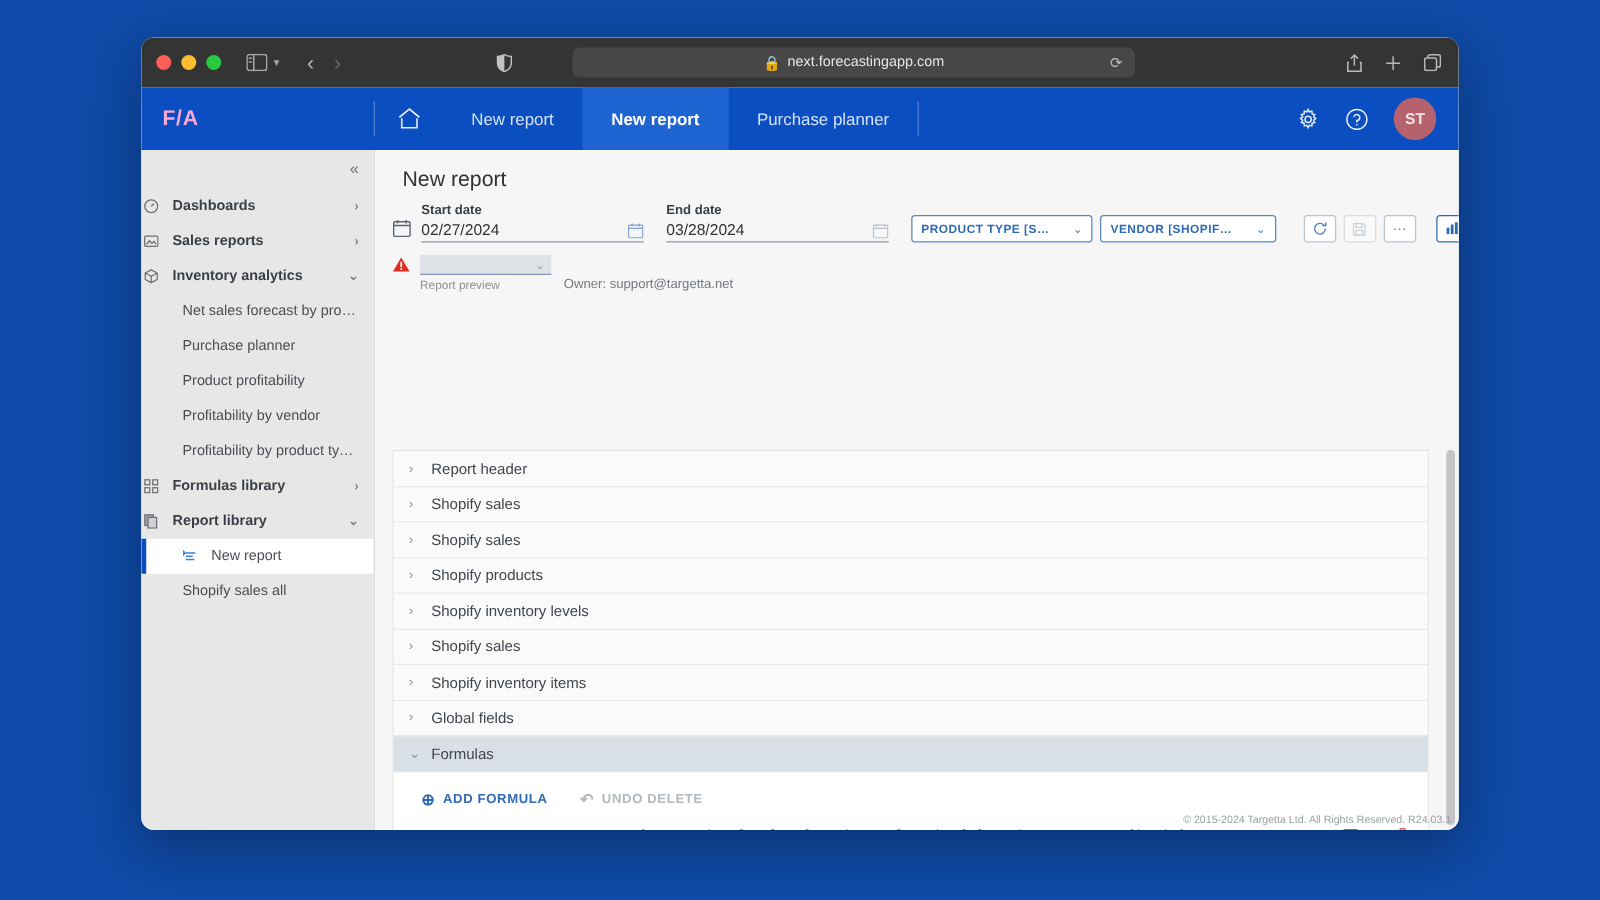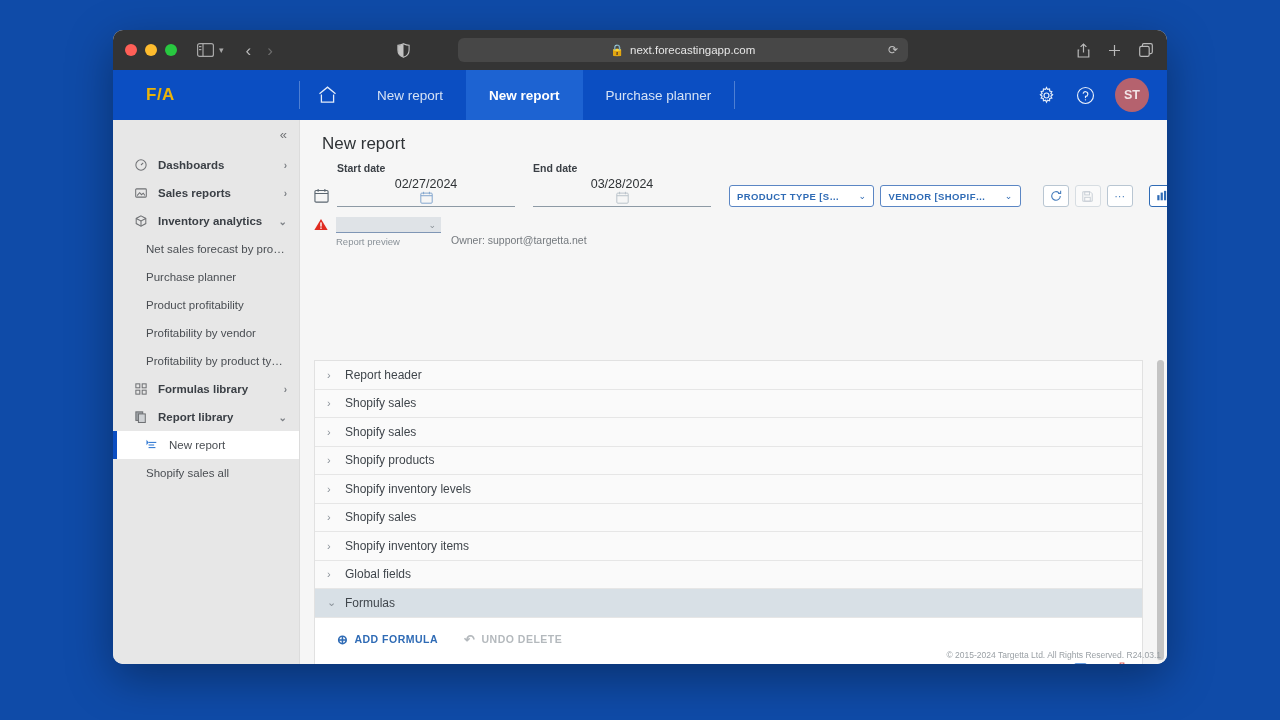--- a/index.html
+++ b/index.html
@@ -54,22 +54,22 @@
     position: absolute; right: 14px; display: flex; align-items: center; gap: 18px;
   }
   .chrome-right .chrome-icon { font-size: 15px; }
 
   
   .app-header {
     height: 50px; background: #0b4ec2;
     display: flex; align-items: center; position: relative;
   }
   .brand {
-    width: 186px; padding-left: 33px;
-    color: #eab308; font-size: 17px; font-weight: 700; letter-spacing: .5px;
+    width: 186px; padding-left: 17px;
+    color: #f9a8d4; font-size: 17px; font-weight: 700; letter-spacing: .5px;
   }
   .hdr-divider { width: 1px; height: 28px; background: rgba(255,255,255,.28); }
   .home-tab {
     width: 54px; height: 50px; display: flex; align-items: center; justify-content: center;
   }
   .tab {
     height: 50px; display: flex; align-items: center; padding: 0 23px;
     color: #d5e2f5; font-size: 13.5px; white-space: nowrap;
   }
   .tab.active { background: #1d63d2; color: #fff; font-weight: 700; }
@@ -90,21 +90,21 @@
     width: 186px; background: #e7e7e7; position: relative;
     display: flex; flex-direction: column;
   }
   .collapse-row {
     height: 28px; display: flex; align-items: center; justify-content: flex-end;
     padding-right: 12px; color: #6f7174; font-size: 13px;
   }
   .nav-list { padding-top: 3px; }
   .nav-item {
     height: 28px; display: flex; align-items: center;
-    padding: 0 12px 0 22px; color: #3a3f45; font-size: 11.5px;
+    padding: 0 12px 0 2px; color: #3a3f45; font-size: 11.5px;
     position: relative;
   }
   .nav-item.parent { font-weight: 700; }
   .nav-item .ico {
     width: 16px; display: flex; align-items: center; color: #6f7174; margin-right: 7px;
   }
   .nav-item .label { flex: 1; overflow: hidden; text-overflow: ellipsis; white-space: nowrap; }
   .nav-item .chev { color: #7b7f84; font-size: 10px; }
   .nav-item.child { padding-left: 33px; color: #4a4e53; }
   .nav-item.selected {
@@ -129,21 +129,20 @@
   }
   .cal-btn { color: #5b6670; padding: 0 8px 4px 0; display: flex; }
   .datefield { margin-right: 18px; position: relative; }
   .datefield .flabel {
     font-size: 10.5px; font-weight: 700; color: #3a3f45; margin-bottom: 3px;
   }
   .datefield .fin {
     width: 178px; border-bottom: 1px solid #8d9aa5;
     display: flex; align-items: center; justify-content: space-between;
     padding-bottom: 2px;
-    flex-direction: column;
   }
   .datefield .fval { font-size: 12.5px; color: #2f3336; }
   .datefield .cal { color: #9aa6b1; display: flex; }
 
   .chip {
     height: 22px; border: 1px solid #5b86c4; border-radius: 3px;
     color: #2f6bb5; font-size: 9.5px; font-weight: 700; letter-spacing: .4px;
     display: flex; align-items: center; padding: 0 7px; gap: 19px;
     margin-right: 6px; background: #fff; white-space: nowrap;
   }

